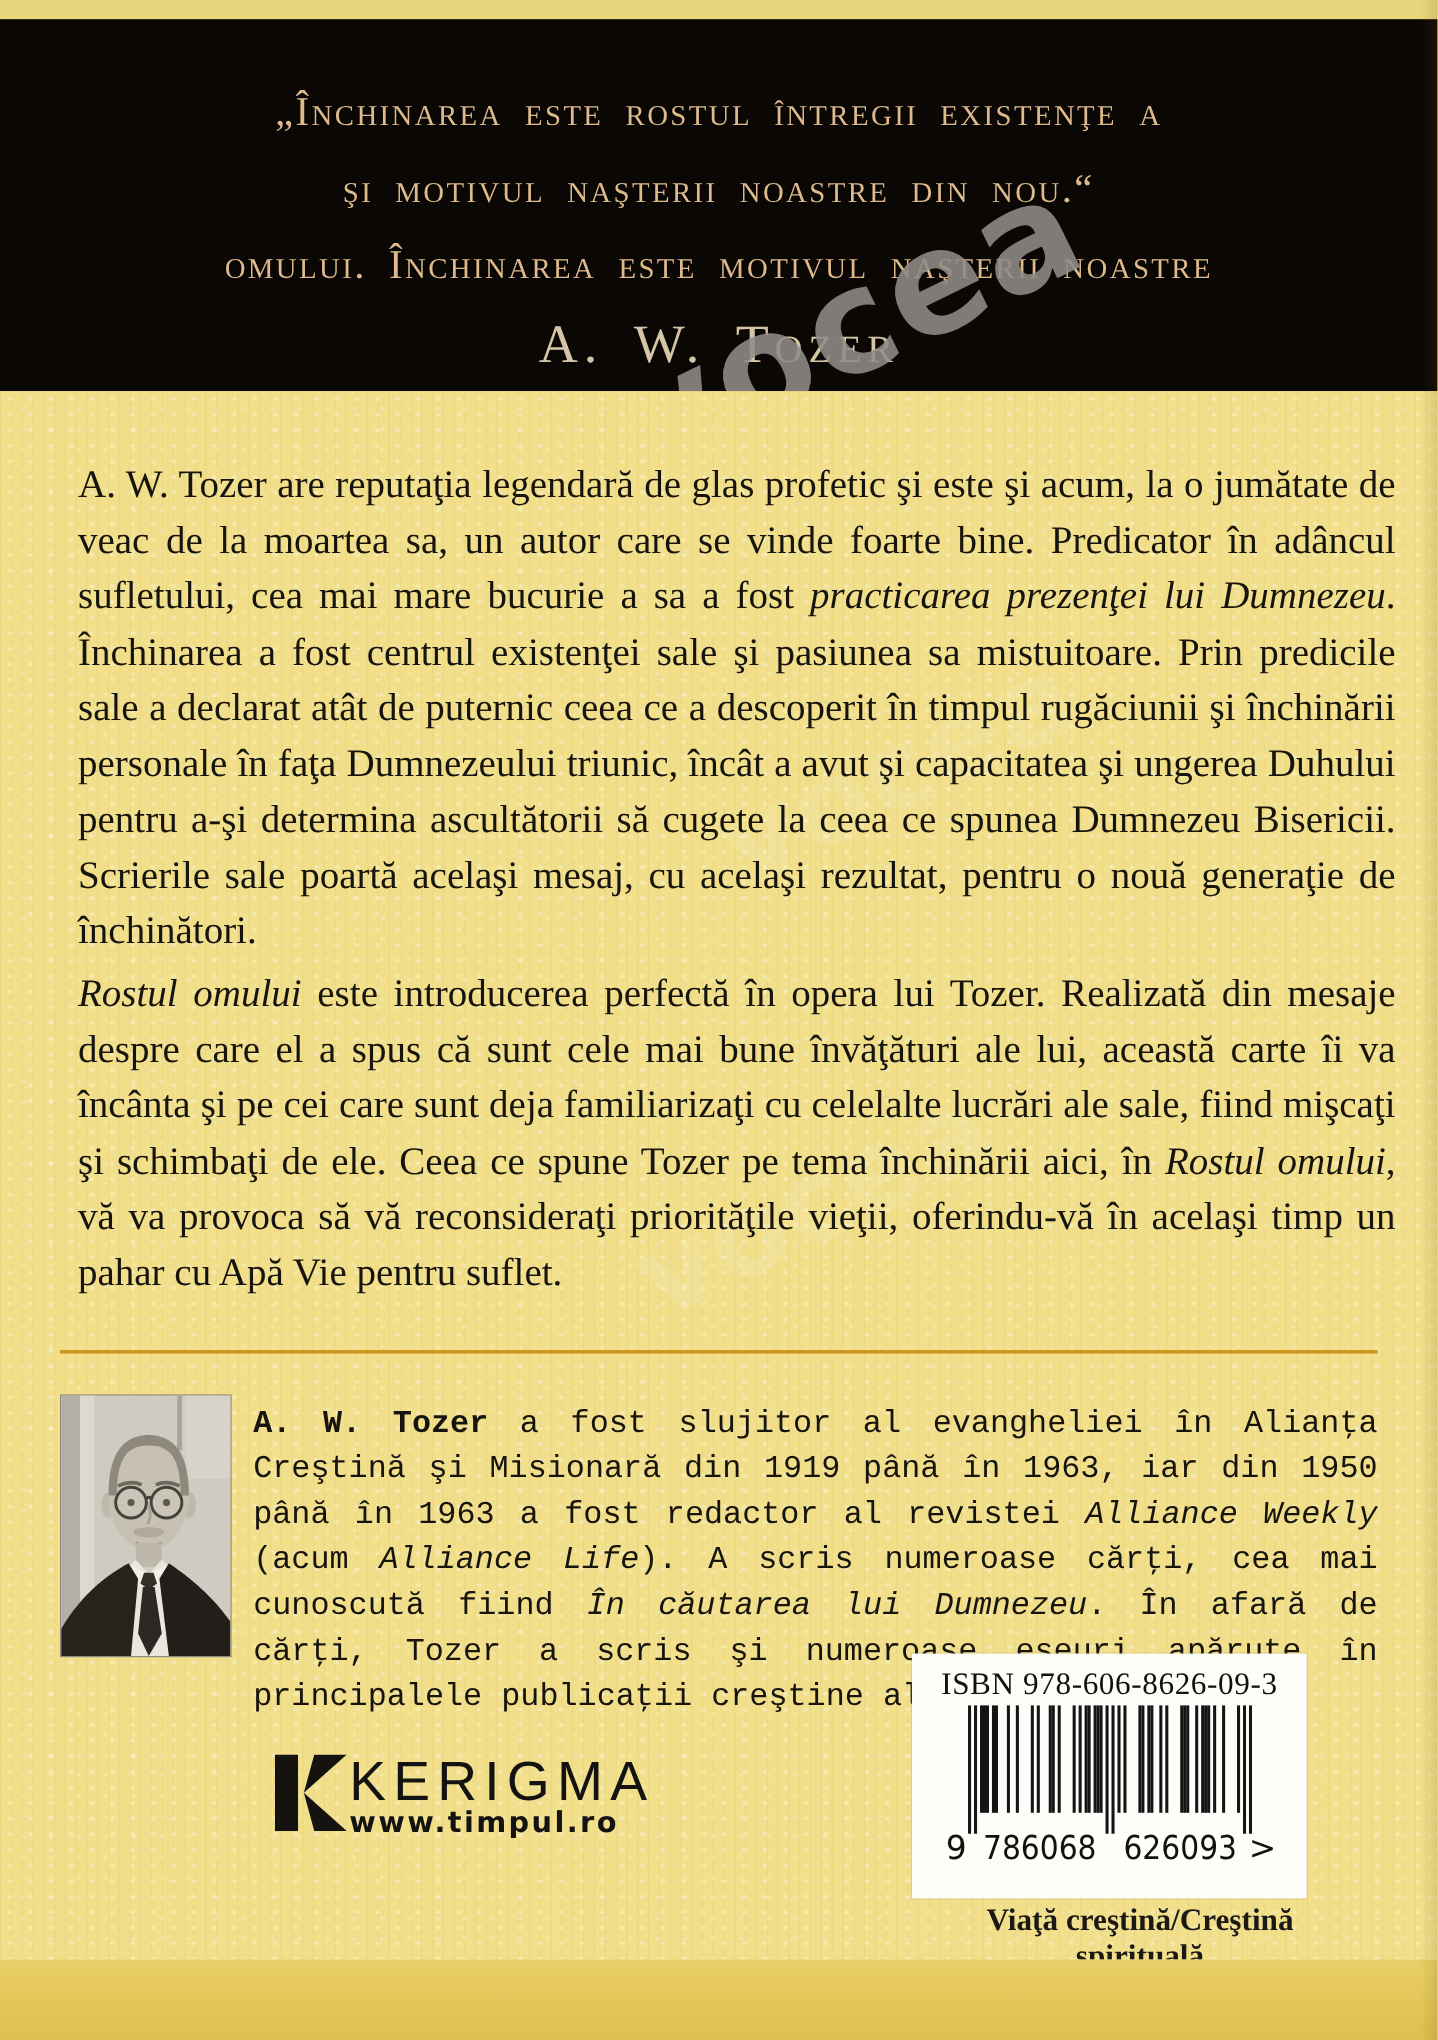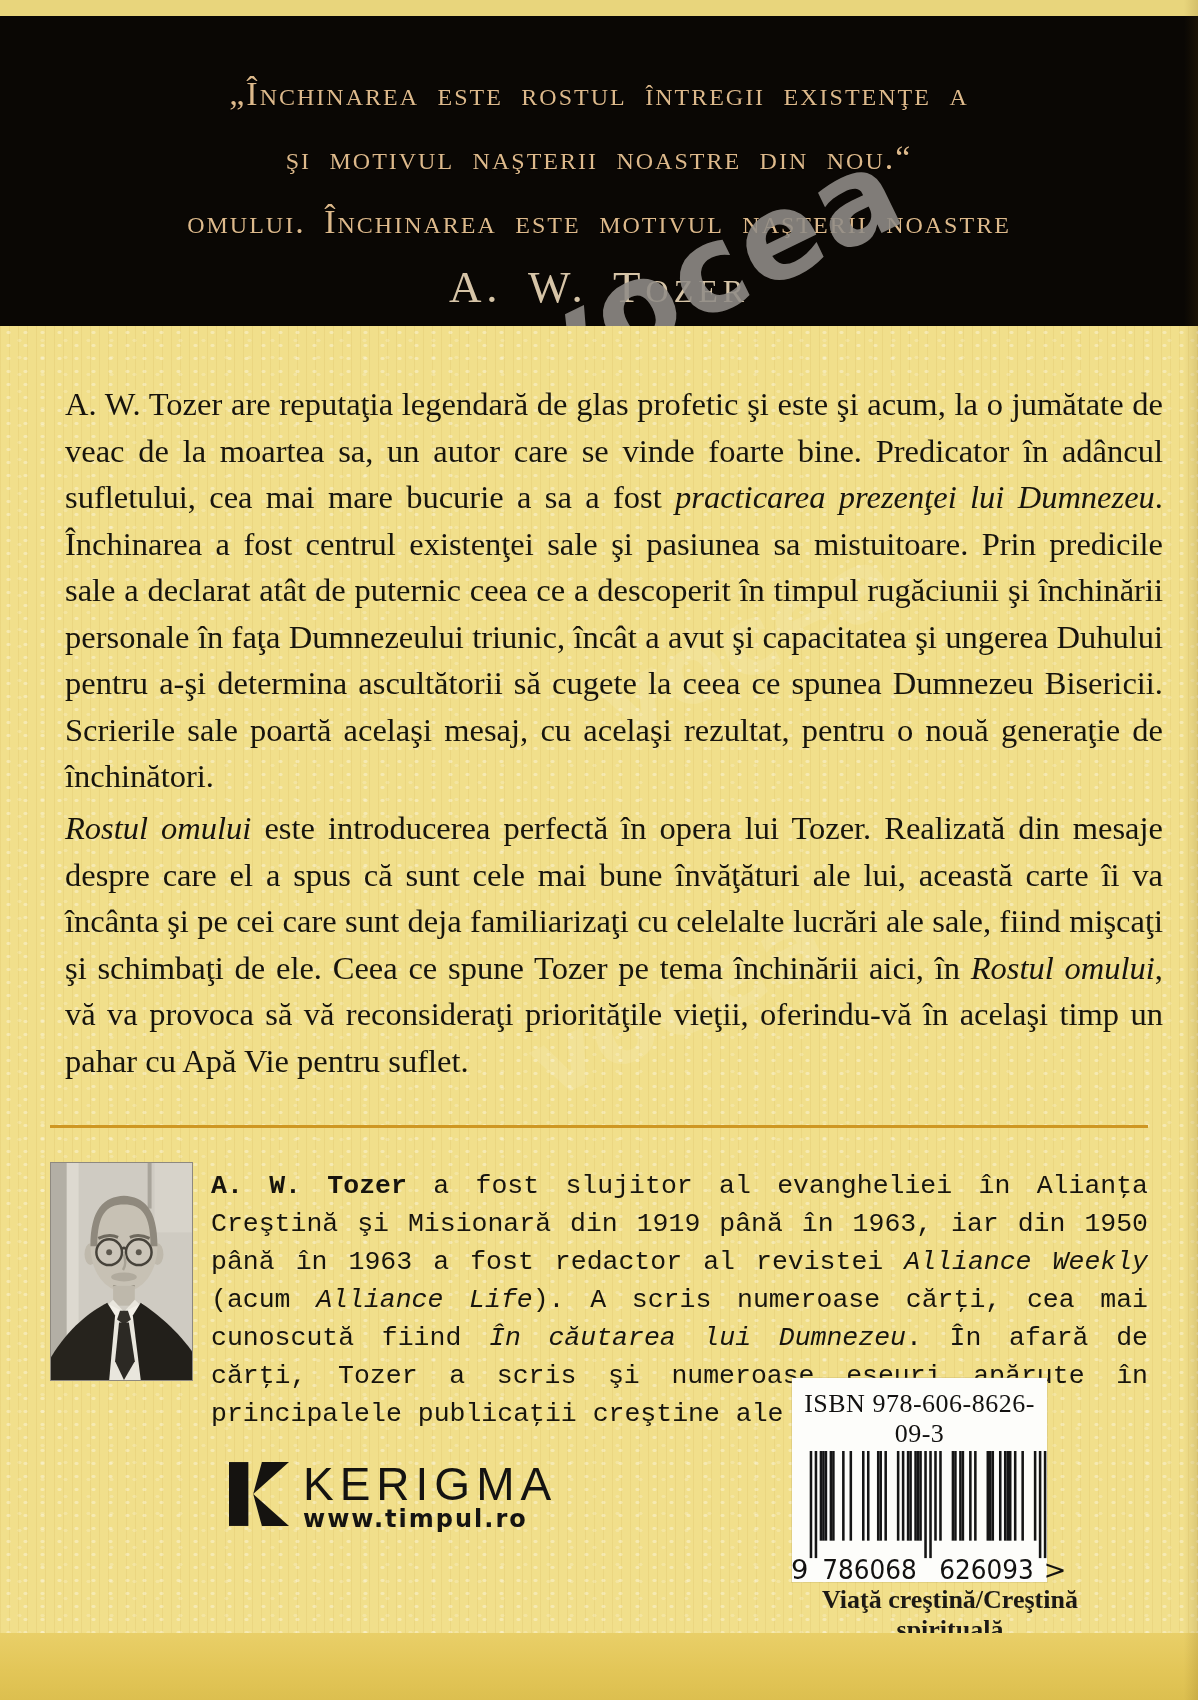--- a/index.html
+++ b/index.html
@@ -51,25 +51,25 @@
   .section-divider{position:absolute;left:50px;top:799px;width:1098px;height:0;
     border:none;border-top:3px solid #cf9722;margin:0;}
   
   .bio-row{position:absolute;left:50px;top:836px;width:1098px;display:flex;}
   .author-photo{flex:0 0 143px;width:143px;height:219px;border:1px solid #8e897f;box-sizing:border-box;}
   .author-photo svg{display:block;width:100%;height:100%;}
   .bio-text{flex:1;margin-left:18px;font-size:26.5px;line-height:38px;color:#17140d;text-align:justify;padding-top:5px;font-family:Liberation Mono, monospace;}
   
   .publisher-logo{position:absolute;left:229px;top:1136px;display:flex;align-items:flex-start;}
   .logo-mark{width:60px;height:64px;}
-  .logo-text{margin-left:14px;font-family:"Liberation Sans",sans-serif;color:#141311;}
+  .logo-text{margin-left:2px;font-family:"Liberation Sans",sans-serif;color:#141311;}
   .publisher-name{font-size:46px;line-height:44px;font-weight:400;letter-spacing:6px;}
   .publisher-website{font-size:24px;line-height:26px;font-weight:bold;letter-spacing:2px;font-family:"DejaVu Sans",sans-serif;}
   
-  .isbn-panel{position:absolute;left:792px;top:1052px;width:255px;height:204px;background:#fdfdfa;
+  .isbn-panel{position:absolute;left:760px;top:1052px;width:329px;height:204px;background:#fdfdfa;
     text-align:center;box-shadow:0 0 0 1px rgba(180,160,90,.25);}
   .isbn-label{margin-top:11px;font-size:26px;letter-spacing:.5px;color:#121110;}
   .barcode-wrap{margin-top:2px;}
   .barcode-wrap svg{display:block;margin:0 auto;}
   .ean-digit{font-family:"DejaVu Sans",sans-serif;font-size:11px;fill:#121110;}
   .category-label{position:absolute;left:770px;top:1259px;width:360px;text-align:center;
     font-size:26px;font-weight:600;color:#1c1914;}
 </style>
 </head>
 <body>

